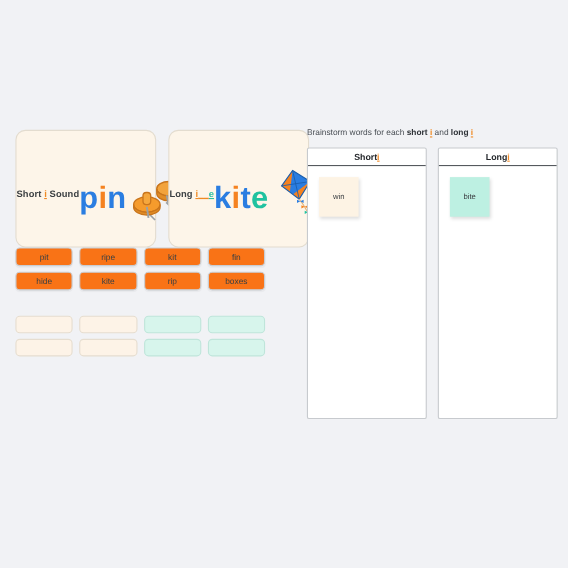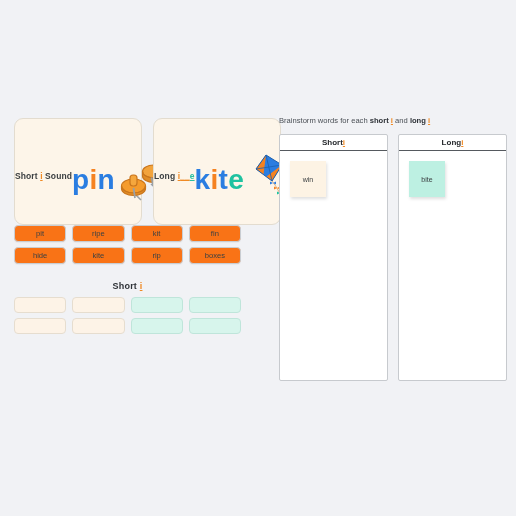--- a/index.html
+++ b/index.html
@@ -263,21 +263,20 @@
       <div class="word-chip">ripe</div>
       <div class="word-chip">kit</div>
       <div class="word-chip">fin</div>
       <div class="word-chip">hide</div>
       <div class="word-chip">kite</div>
       <div class="word-chip">rip</div>
       <div class="word-chip">boxes</div>
     </div>
 
     <div class="column-heads">
-      <div class="column-head"><span>Short </span><span class="hl-orange">i</span></div>
     </div>
 
     <div class="drop-grid">
       <div class="drop-cell short"></div>
       <div class="drop-cell short"></div>
       <div class="drop-cell long"></div>
       <div class="drop-cell long"></div>
       <div class="drop-cell short"></div>
       <div class="drop-cell short"></div>
       <div class="drop-cell long"></div>

